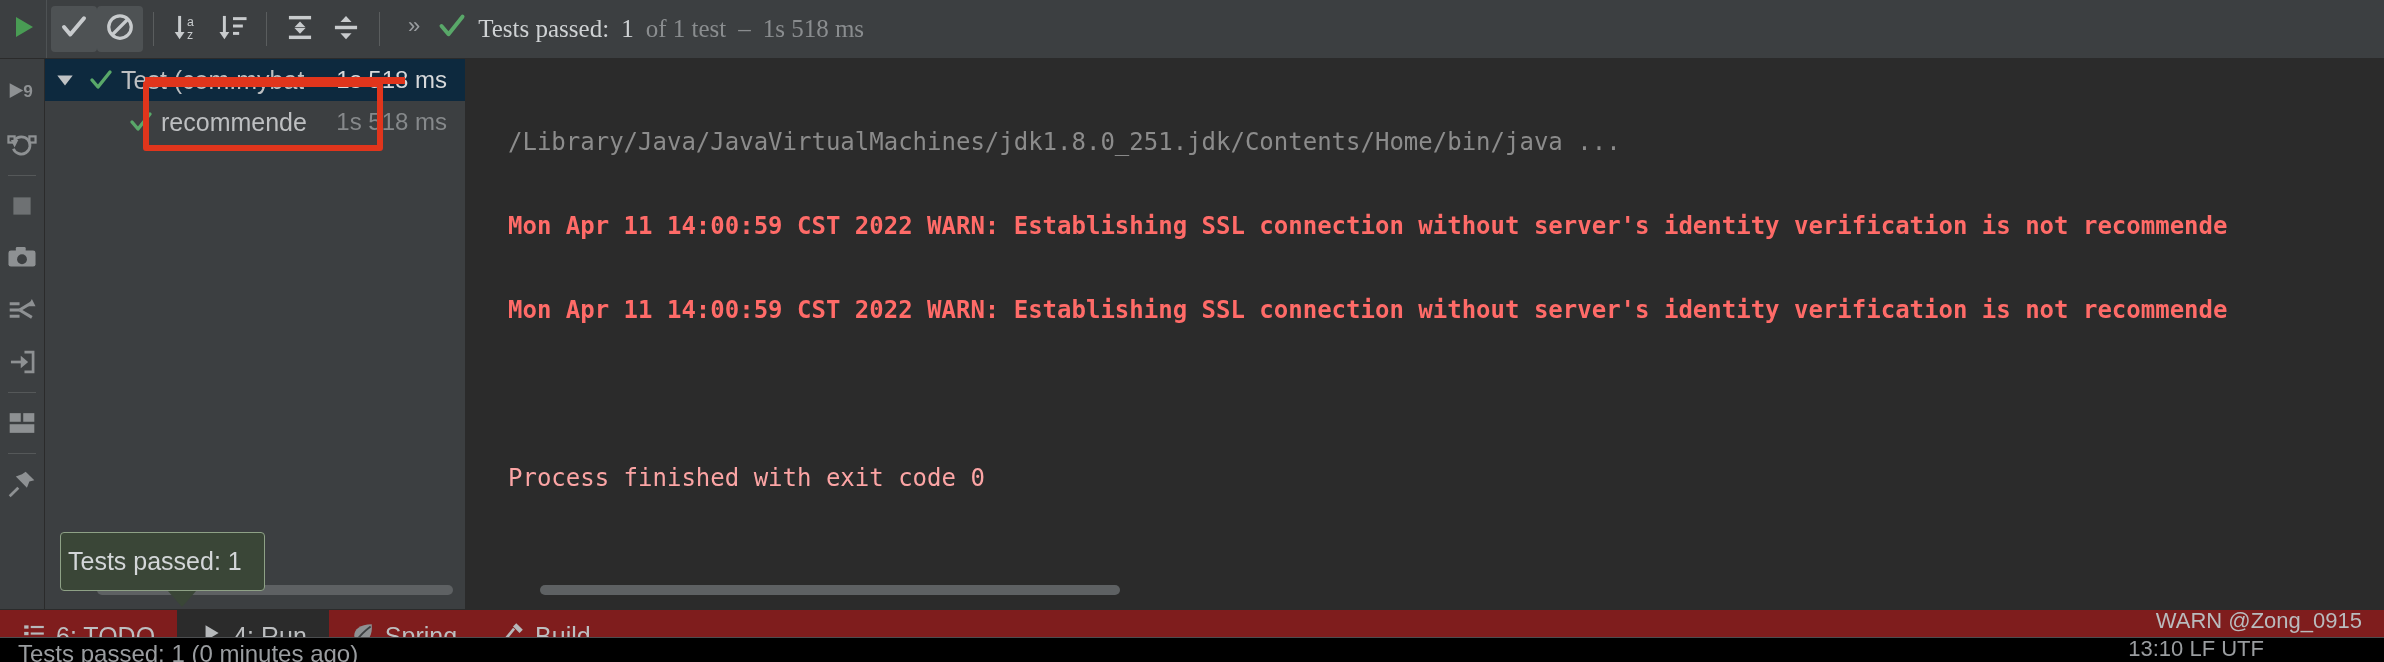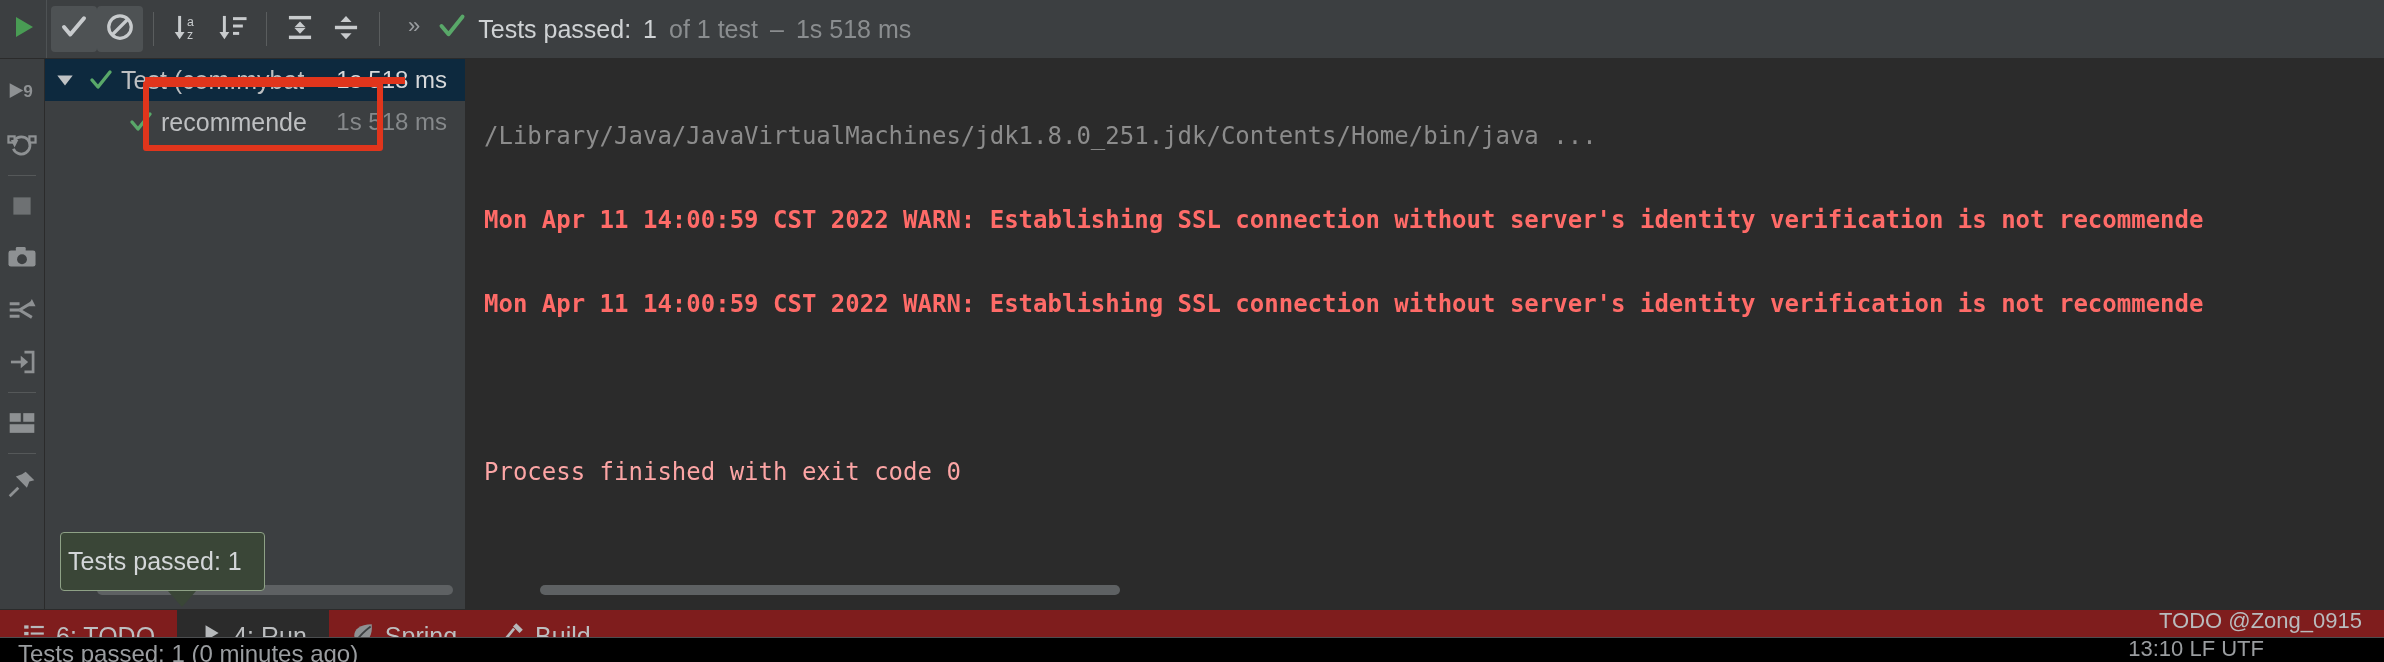--- a/index.html
+++ b/index.html
@@ -69,20 +69,21 @@
     padding: 0 14px 6px 14px;
     line-height: 1;
   }
   .status-line {
     display: flex;
     align-items: center;
     gap: 12px;
     font-size: 25px;
     white-space: nowrap;
     margin-left: 6px;
+    font-family: Liberation Serif, serif;
   }
   .status-strong { color: #cfd2d4; }
   .status-dim { color: #8a8d8f; }
 
   
   .main {
     display: flex;
     flex: 1 1 auto;
     min-height: 0;
     position: relative;
@@ -197,25 +198,26 @@
   }
 
   
   .console {
     flex: 1 1 auto;
     background: #2b2b2b;
     position: relative;
     overflow: hidden;
   }
   .console-inner {
-    padding: 14px 0 0 18px;
+    padding: 20px 0 0 18px;
     font-family: "DejaVu Sans Mono", "Liberation Mono", monospace;
     font-size: 24px;
     line-height: 42px;
     white-space: pre;
+    margin-left: 24px;
   }
   .c-dim { color: #8c8c8c; }
   .c-red { color: #ff6b68; font-weight: bold; }
   .c-txt { color: #fca5a5; }
 
   
   .hscroll {
     position: absolute;
     height: 10px;
     background: #5e6163;
@@ -543,21 +545,21 @@
     <div class="tw-btn">
       <span>
         <svg width="24" height="24" viewBox="0 0 22 22">
           <path d="M14 2 L20 8 L17 11 L11 5 z" fill="#b6b9bb"></path>
           <line x1="12" y1="7" x2="3" y2="18" stroke="#b6b9bb" stroke-width="2.4"></line>
         </svg>
       </span>
       <span>Build</span>
     </div>
 
-    <div class="watermark">TODO @Zong_0915</div>
+    <div class="watermark">WARN @Zong_0915</div>
   </div>
 
   <div class="statusstrip">
     <div class="status-text">Tests passed: 1 (0 minutes ago)</div>
     <div class="watermark2">13:10    LF   UTF</div>
   </div>
 
 </div>
 
 </body></html>

